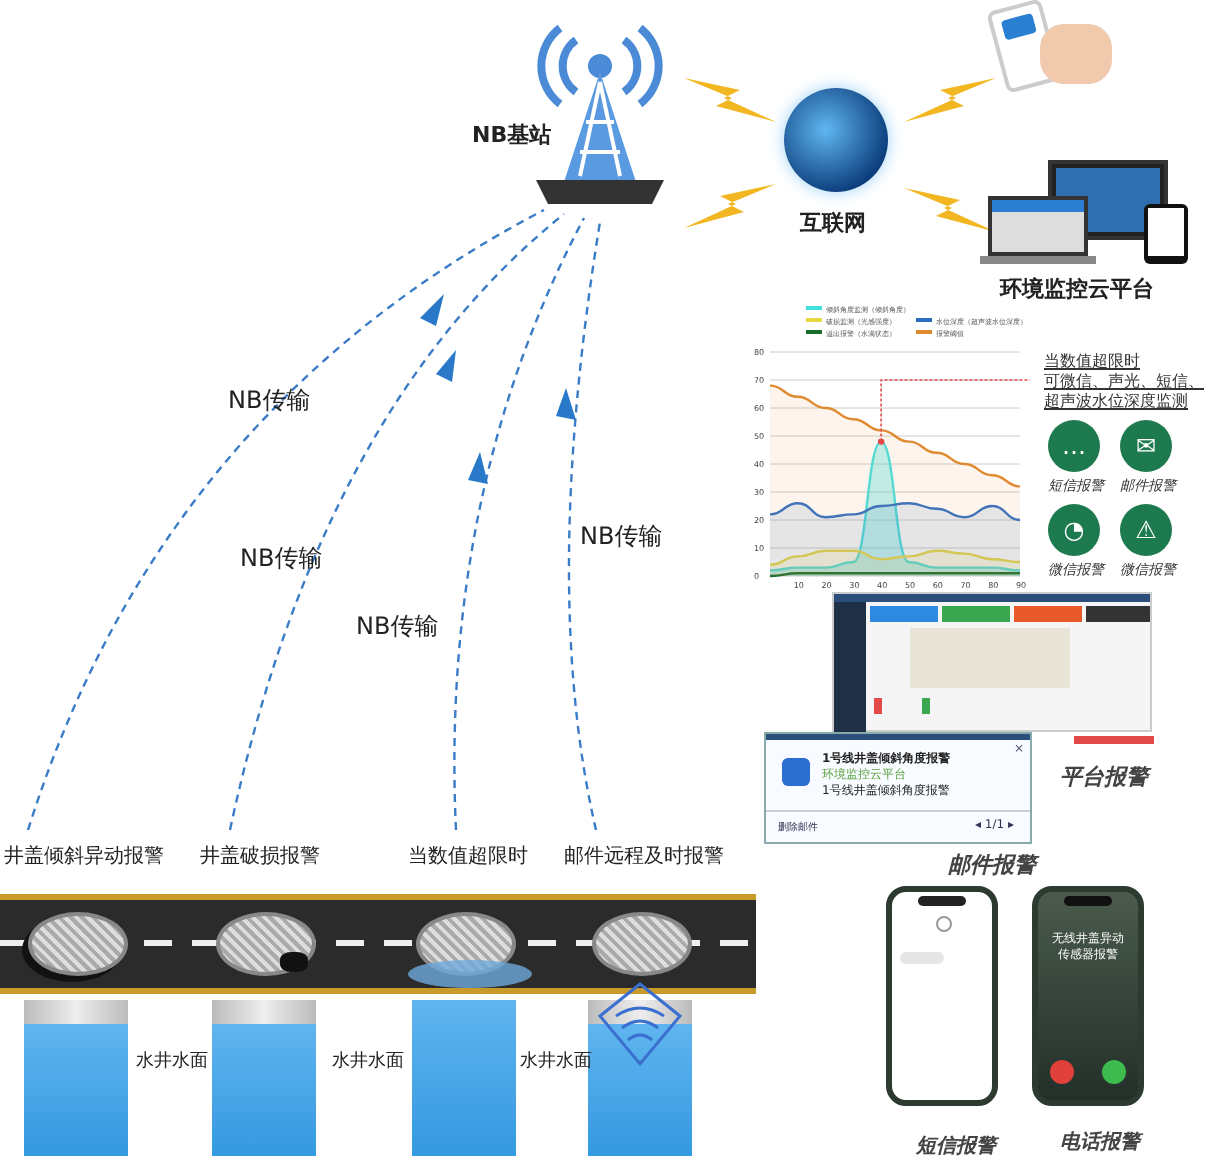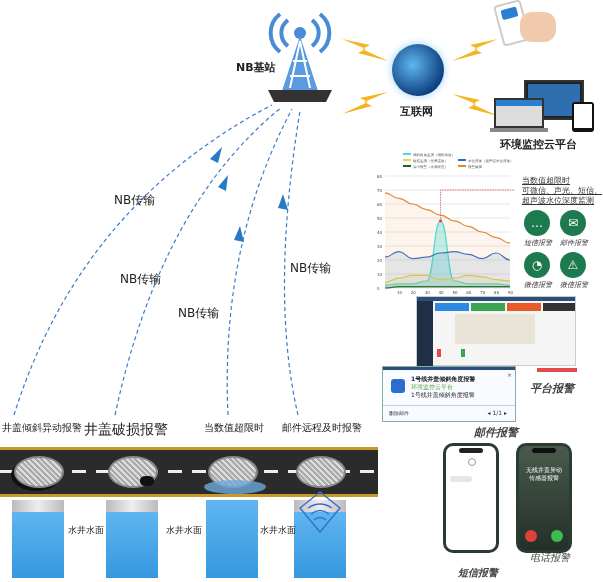--- a/index.html
+++ b/index.html
@@ -86,21 +86,21 @@
   <path d="M218 92 L228 80 L226 96 Z" fill="#2a78c8"></path>
   <path d="M234 145 L240 131 L244 147 Z" fill="#2a78c8"></path>
   <path d="M278 113 L283 99 L288 115 Z" fill="#2a78c8"></path>
 </svg>
 <div class="abs lbl" style="left:114px;top:192px;">NB传输</div>
 <div class="abs lbl" style="left:120px;top:271px;">NB传输</div>
 <div class="abs lbl" style="left:178px;top:305px;">NB传输</div>
 <div class="abs lbl" style="left:290px;top:260px;">NB传输</div>
 
 <div class="abs lbl" style="left:2px;top:421px;font-size:10px;">井盖倾斜异动报警</div>
-<div class="abs lbl" style="left:84px;top:421px;font-size:14px;">井盖破损报警</div>
+<div class="abs lbl" style="left:100px;top:421px;font-size:10px;">井盖破损报警</div>
 <div class="abs lbl" style="left:204px;top:421px;font-size:10px;">当数值超限时</div>
 <div class="abs lbl" style="left:282px;top:421px;font-size:10px;">邮件远程及时报警</div>
 
 <div class="abs road">
   <div class="lane"></div>
   <div class="manhole" style="left:14px;box-shadow:-3px 3px 0 #111;"></div>
   <div class="manhole" style="left:108px;">
       <div style="position:absolute;right:2px;bottom:0;width:14px;height:10px;background:#111;border-radius:40%;"></div>
     </div>
   <div class="manhole" style="left:208px;">
@@ -230,13 +230,13 @@
   <div style="position:absolute;left:4px;top:30px;width:22px;height:6px;background:#e6e6e6;border-radius:3px;"></div>
 </div>
 <div class="abs ital" style="left:458px;top:566px;font-size:10px;font-weight:bold;">短信报警</div>
 
 <div class="phone" style="left:516px;top:443px;background:linear-gradient(180deg,#4a5a4c,#23302a);">
   <div style="margin:2px auto;width:24px;height:5px;background:#111;border-radius:3px;"></div>
   <div style="position:absolute;left:6px;top:20px;width:38px;font-size:6px;color:#fff;text-align:center;line-height:8px;">无线井盖异动传感器报警</div>
   <div style="position:absolute;left:6px;top:84px;width:12px;height:12px;border-radius:50%;background:#e0413a;"></div>
   <div style="position:absolute;left:32px;top:84px;width:12px;height:12px;border-radius:50%;background:#3dbb4f;"></div>
 </div>
-<div class="abs ital" style="left:530px;top:551px;font-size:10px;font-weight:normal;">电话报警</div>
+<div class="abs ital" style="left:530px;top:564px;font-size:10px;font-weight:bold;">电话报警</div>
 
 </body></html>

